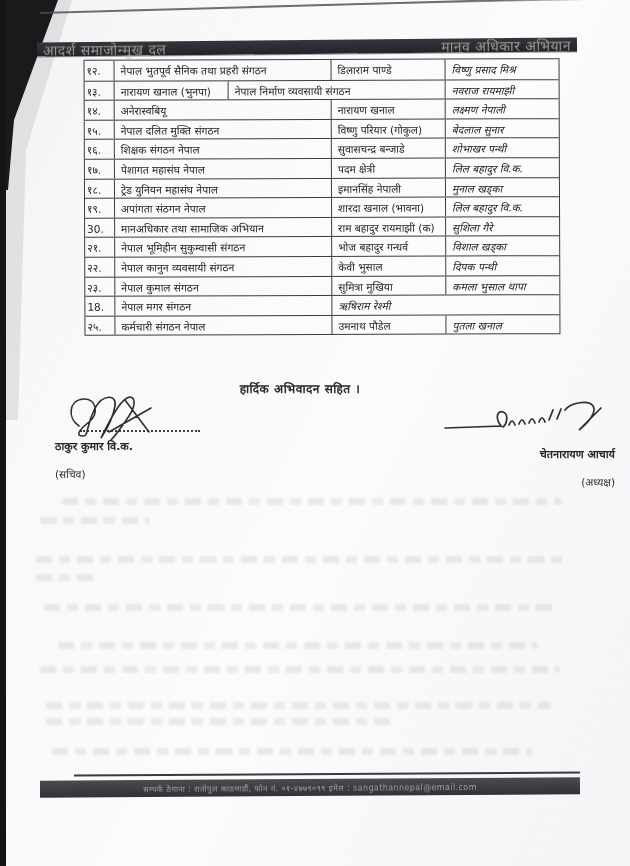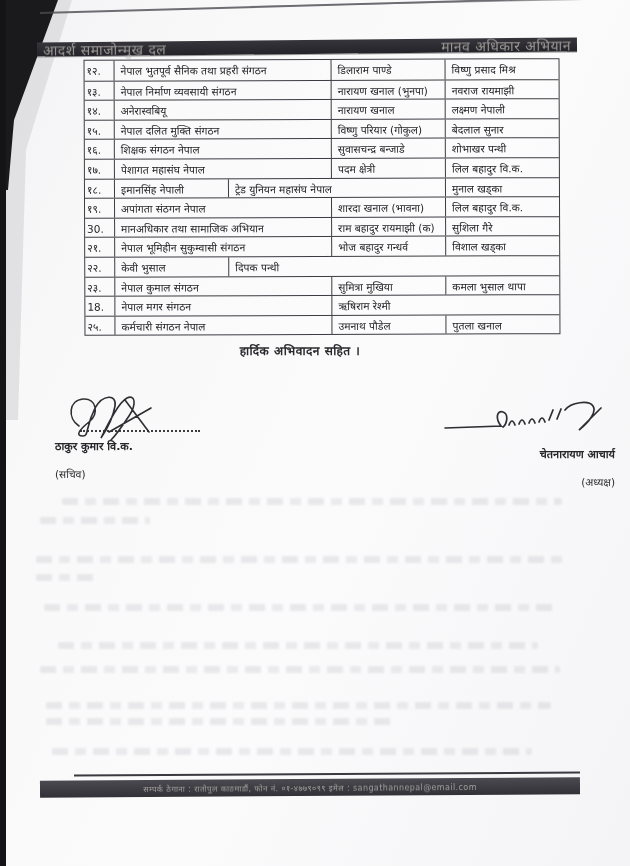--- a/index.html
+++ b/index.html
@@ -61,25 +61,25 @@
   .t-row:first-child{ border-top:none; }
   .t-cell{
     font-size:10.5px; line-height:18px; color:#242428;
     border-right:1.4px solid #3c3c42;
     padding:1px 5px 0 6px;
     white-space:nowrap; overflow:hidden;
   }
   .c-sn  { width:30px; text-align:left; padding-left:2px; padding-right:14px; }
   .c-org { width:217px; }
   .c-r1  { width:114px; }
-  .c-r2  { width:106px; border-right:none; }
+  .c-r2  { width:106px; border-right:none;font-style:italic; }
 
   
   .closing{
-    position:absolute; left:0; top:342px; width:600px; text-align:center;
+    position:absolute; left:0; top:380px; width:600px; text-align:center;
     font-size:12px; font-weight:bold; color:#2a2a2e; letter-spacing:.5px;
   }
 
   
   .sig-block{ position:absolute; }
   .sig-left{ left:55px; top:392px; width:170px; text-align:left; }
   .sig-right{ left:440px; top:398px; width:175px; text-align:right; }
   .sig-svg{ display:block; margin:0 auto; }
   .dotted{
     border-bottom:2px dotted #3b3b40; height:1px; margin:-14px auto 6px auto;
@@ -128,22 +128,22 @@
 
 <div class="table" id="org-table">
     <div class="t-row">
       <div class="t-cell c-sn">१२.</div>
       <div class="t-cell c-org">नेपाल भुतपूर्व सैनिक तथा प्रहरी संगठन</div>
       <div class="t-cell c-r1">डिलाराम पाण्डे</div>
       <div class="t-cell c-r2">विष्णु प्रसाद मिश्र</div>
     </div>
     <div class="t-row">
       <div class="t-cell c-sn">१३.</div>
+      <div class="t-cell c-r1">नारायण खनाल (भुनपा)</div>
       <div class="t-cell c-org">नेपाल निर्माण व्यवसायी संगठन</div>
-      <div class="t-cell c-r1">नारायण खनाल (भुनपा)</div>
       <div class="t-cell c-r2">नवराज रायमाझी</div>
     </div>
     <div class="t-row">
       <div class="t-cell c-sn">१४.</div>
       <div class="t-cell c-org">अनेरास्वबियू</div>
       <div class="t-cell c-r1">नारायण खनाल</div>
       <div class="t-cell c-r2">लक्ष्मण नेपाली</div>
     </div>
     <div class="t-row">
       <div class="t-cell c-sn">१५.</div>
@@ -158,22 +158,22 @@
       <div class="t-cell c-r2">शोभाखर पन्थी</div>
     </div>
     <div class="t-row">
       <div class="t-cell c-sn">१७.</div>
       <div class="t-cell c-org">पेशागत महासंघ नेपाल</div>
       <div class="t-cell c-r1">पदम क्षेत्री</div>
       <div class="t-cell c-r2">लिल बहादुर वि.क.</div>
     </div>
     <div class="t-row">
       <div class="t-cell c-sn">१८.</div>
+      <div class="t-cell c-org">ट्रेड युनियन महासंघ नेपाल</div>
       <div class="t-cell c-r1">इमानसिंह नेपाली</div>
-      <div class="t-cell c-org">ट्रेड युनियन महासंघ नेपाल</div>
       <div class="t-cell c-r2">मुनाल खड्का</div>
     </div>
     <div class="t-row">
       <div class="t-cell c-sn">१९.</div>
       <div class="t-cell c-org">अपांगता संठगन नेपाल</div>
       <div class="t-cell c-r1">शारदा खनाल (भावना)</div>
       <div class="t-cell c-r2">लिल बहादुर वि.क.</div>
     </div>
     <div class="t-row">
       <div class="t-cell c-sn">30.</div>
@@ -182,20 +182,21 @@
       <div class="t-cell c-r2">सुशिला गैरे</div>
     </div>
     <div class="t-row">
       <div class="t-cell c-sn">२१.</div>
       <div class="t-cell c-org">नेपाल भूमिहीन सुकुम्वासी संगठन</div>
       <div class="t-cell c-r1">भोज बहादुर गन्धर्व</div>
       <div class="t-cell c-r2">विशाल खड्का</div>
     </div>
     <div class="t-row">
       <div class="t-cell c-sn">२२.</div>
+      <div class="t-cell c-org">नेपाल कानुन व्यवसायी संगठन</div>
       <div class="t-cell c-r1">केवी भुसाल</div>
       <div class="t-cell c-r2">दिपक पन्थी</div>
     </div>
     <div class="t-row">
       <div class="t-cell c-sn">२३.</div>
       <div class="t-cell c-org">नेपाल कुमाल संगठन</div>
       <div class="t-cell c-r1">सुमित्रा मुखिया</div>
       <div class="t-cell c-r2">कमला भुसाल थापा</div>
     </div>
     <div class="t-row">

